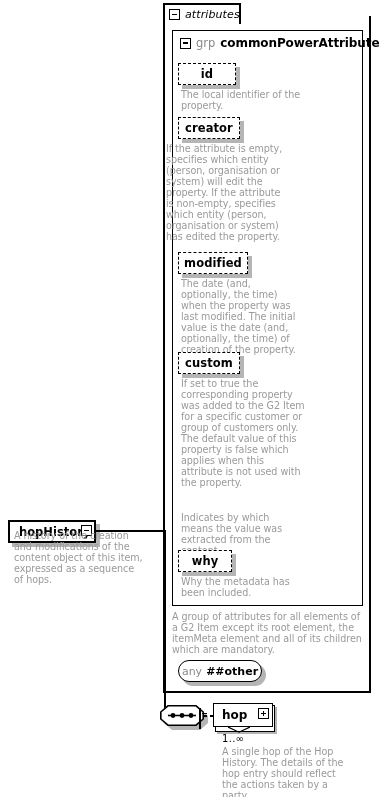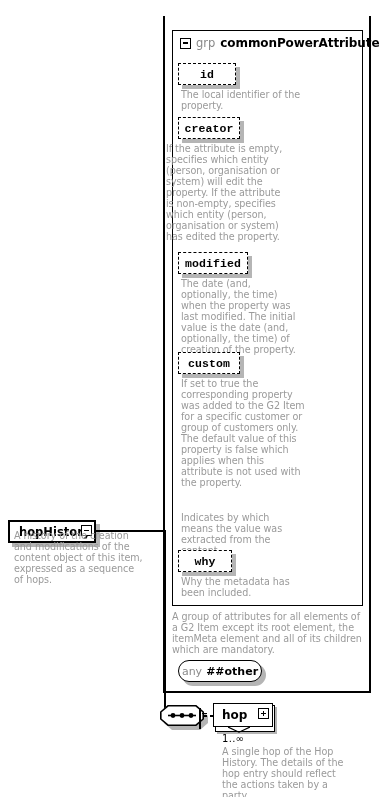--- a/index.html
+++ b/index.html
@@ -140,21 +140,20 @@
     left: 0;
     top: 0;
     width: 100%;
     height: 22px;
     border: 1.6px dashed #000;
     box-sizing: border-box;
     background: #fff;
     display: flex;
     align-items: center;
     justify-content: center;
-    font-family: Liberation Mono, monospace;
   }
   .attr-node .nodelabel {
     font-size: 11.5px;
     font-weight: bold;
     color: #000;
     letter-spacing: 0.1px;
   }
 
   
   .desc {
@@ -275,20 +274,24 @@
     height: 6px;
   }
 </style>
 </head>
 <body>
 
 <div id="canvas">
 
   <div class="abs" id="attributes-pane"></div>
 
+  <div class="abs" id="attributes-tab">
+    <span class="toggle-box"></span>
+    <span class="tab-label">attributes</span>
+  </div>
   <div class="abs" id="attributes-tab-cover"></div>
 
   <div class="abs" id="group-box"></div>
 
   <div class="abs" id="group-header">
     <span class="toggle-box"></span>
     <span class="grp-kw">grp</span>
     <span class="grp-name">commonPowerAttributes</span>
   </div>
 

